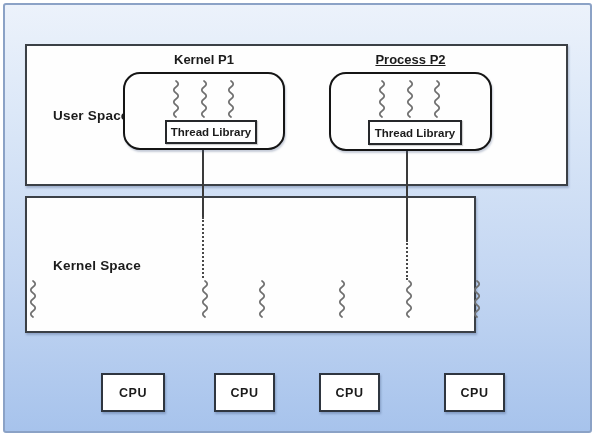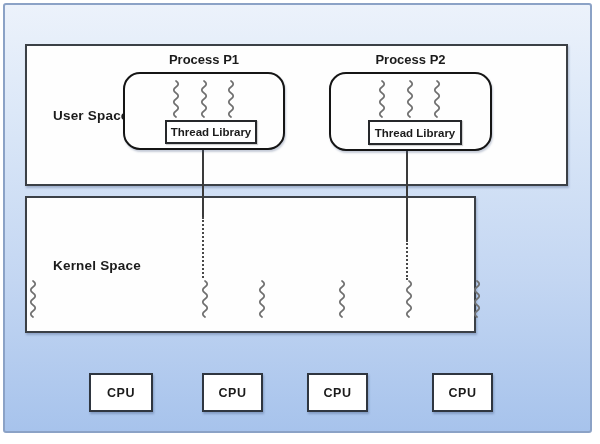--- a/index.html
+++ b/index.html
@@ -24,21 +24,21 @@
   .kernel-space{left:25px;top:196px;width:451px;height:137px;}
   .section-label{
     position:absolute;left:26px;top:50%;transform:translateY(-50%);
     font-size:13.5px;font-weight:bold;white-space:nowrap;letter-spacing:0.2px;
   }
   .process-label{
     position:absolute;top:52px;height:15px;text-align:center;
     font-size:13px;font-weight:bold;
   }
   .process-label.p1{left:123px;width:162px;}
-  .process-label.p2{left:329px;width:163px;}
+  .process-label.p2{left:329px;width:163px;text-decoration:underline;}
   .process-box{
     position:absolute;background:#fefefe;border:2.5px solid #151515;
     border-radius:17px;box-sizing:border-box;
     box-shadow:1px 2px 2px rgba(70,90,130,0.30);
   }
   .process-box.p1{left:123px;top:72px;width:162px;height:78px;}
   .process-box.p2{left:329px;top:72px;width:163px;height:79px;}
   .library-box{
     position:absolute;background:#ffffff;border:2px solid #26282b;
     box-sizing:border-box;display:flex;align-items:center;justify-content:center;
@@ -65,20 +65,21 @@
   .conn-p1-solid{left:202px;top:144px;height:73px;}
   .conn-p1-dotted{left:202px;top:217px;height:61px;}
   .conn-p2-solid{left:406px;top:145px;height:95px;}
   .conn-p2-dotted{left:406px;top:240px;height:40px;}
   .cpu-box{
     position:absolute;top:373px;height:39px;background:#ffffff;
     border:2px solid #2f3640;box-sizing:border-box;
     display:flex;align-items:center;justify-content:center;
     font-size:12.5px;font-weight:bold;letter-spacing:0.5px;
     box-shadow:1px 2px 2px rgba(60,80,120,0.35);
+    margin-left:12px;
   }
   .cpu-1{left:89px;width:64px;}
   .cpu-2{left:202px;width:61px;}
   .cpu-3{left:307px;width:61px;}
   .cpu-4{left:432px;width:61px;}
 </style>
 </head>
 <body>
 
 <div class="screen">
@@ -108,21 +109,21 @@
       <span class="thread"><svg width="12" height="40" viewBox="0 0 12 40">
           <path d="M6 1 Q10.5 4 6 7 Q1.5 10 6 13 Q10.5 16 6 19 Q1.5 22 6 25 Q10.5 28 6 31 Q1.5 34 6 37" fill="none" stroke="#6f6f6f" stroke-width="1.7" stroke-linecap="round"></path>
         </svg></span>
     </div>
 
   <div class="connector solid conn-p1-solid"></div>
   <div class="connector dotted conn-p1-dotted"></div>
   <div class="connector solid conn-p2-solid"></div>
   <div class="connector dotted conn-p2-dotted"></div>
 
-  <span class="process-label p1">Process P1</span>
+  <span class="process-label p1">Kernel P1</span>
   <div class="process-box p1 user-threads">
       <span class="thread"><svg width="12" height="38" viewBox="0 0 12 38">
           <path d="M6 1 Q10.5 4 6 7 Q1.5 10 6 13 Q10.5 16 6 19 Q1.5 22 6 25 Q10.5 28 6 31 Q1.5 34 6 37" fill="none" stroke="#6f6f6f" stroke-width="1.7" stroke-linecap="round"></path>
         </svg></span>
       <span class="thread"><svg width="12" height="38" viewBox="0 0 12 38">
           <path d="M6 1 Q10.5 4 6 7 Q1.5 10 6 13 Q10.5 16 6 19 Q1.5 22 6 25 Q10.5 28 6 31 Q1.5 34 6 37" fill="none" stroke="#6f6f6f" stroke-width="1.7" stroke-linecap="round"></path>
         </svg></span>
       <span class="thread"><svg width="12" height="38" viewBox="0 0 12 38">
           <path d="M6 1 Q10.5 4 6 7 Q1.5 10 6 13 Q10.5 16 6 19 Q1.5 22 6 25 Q10.5 28 6 31 Q1.5 34 6 37" fill="none" stroke="#6f6f6f" stroke-width="1.7" stroke-linecap="round"></path>
         </svg></span>

